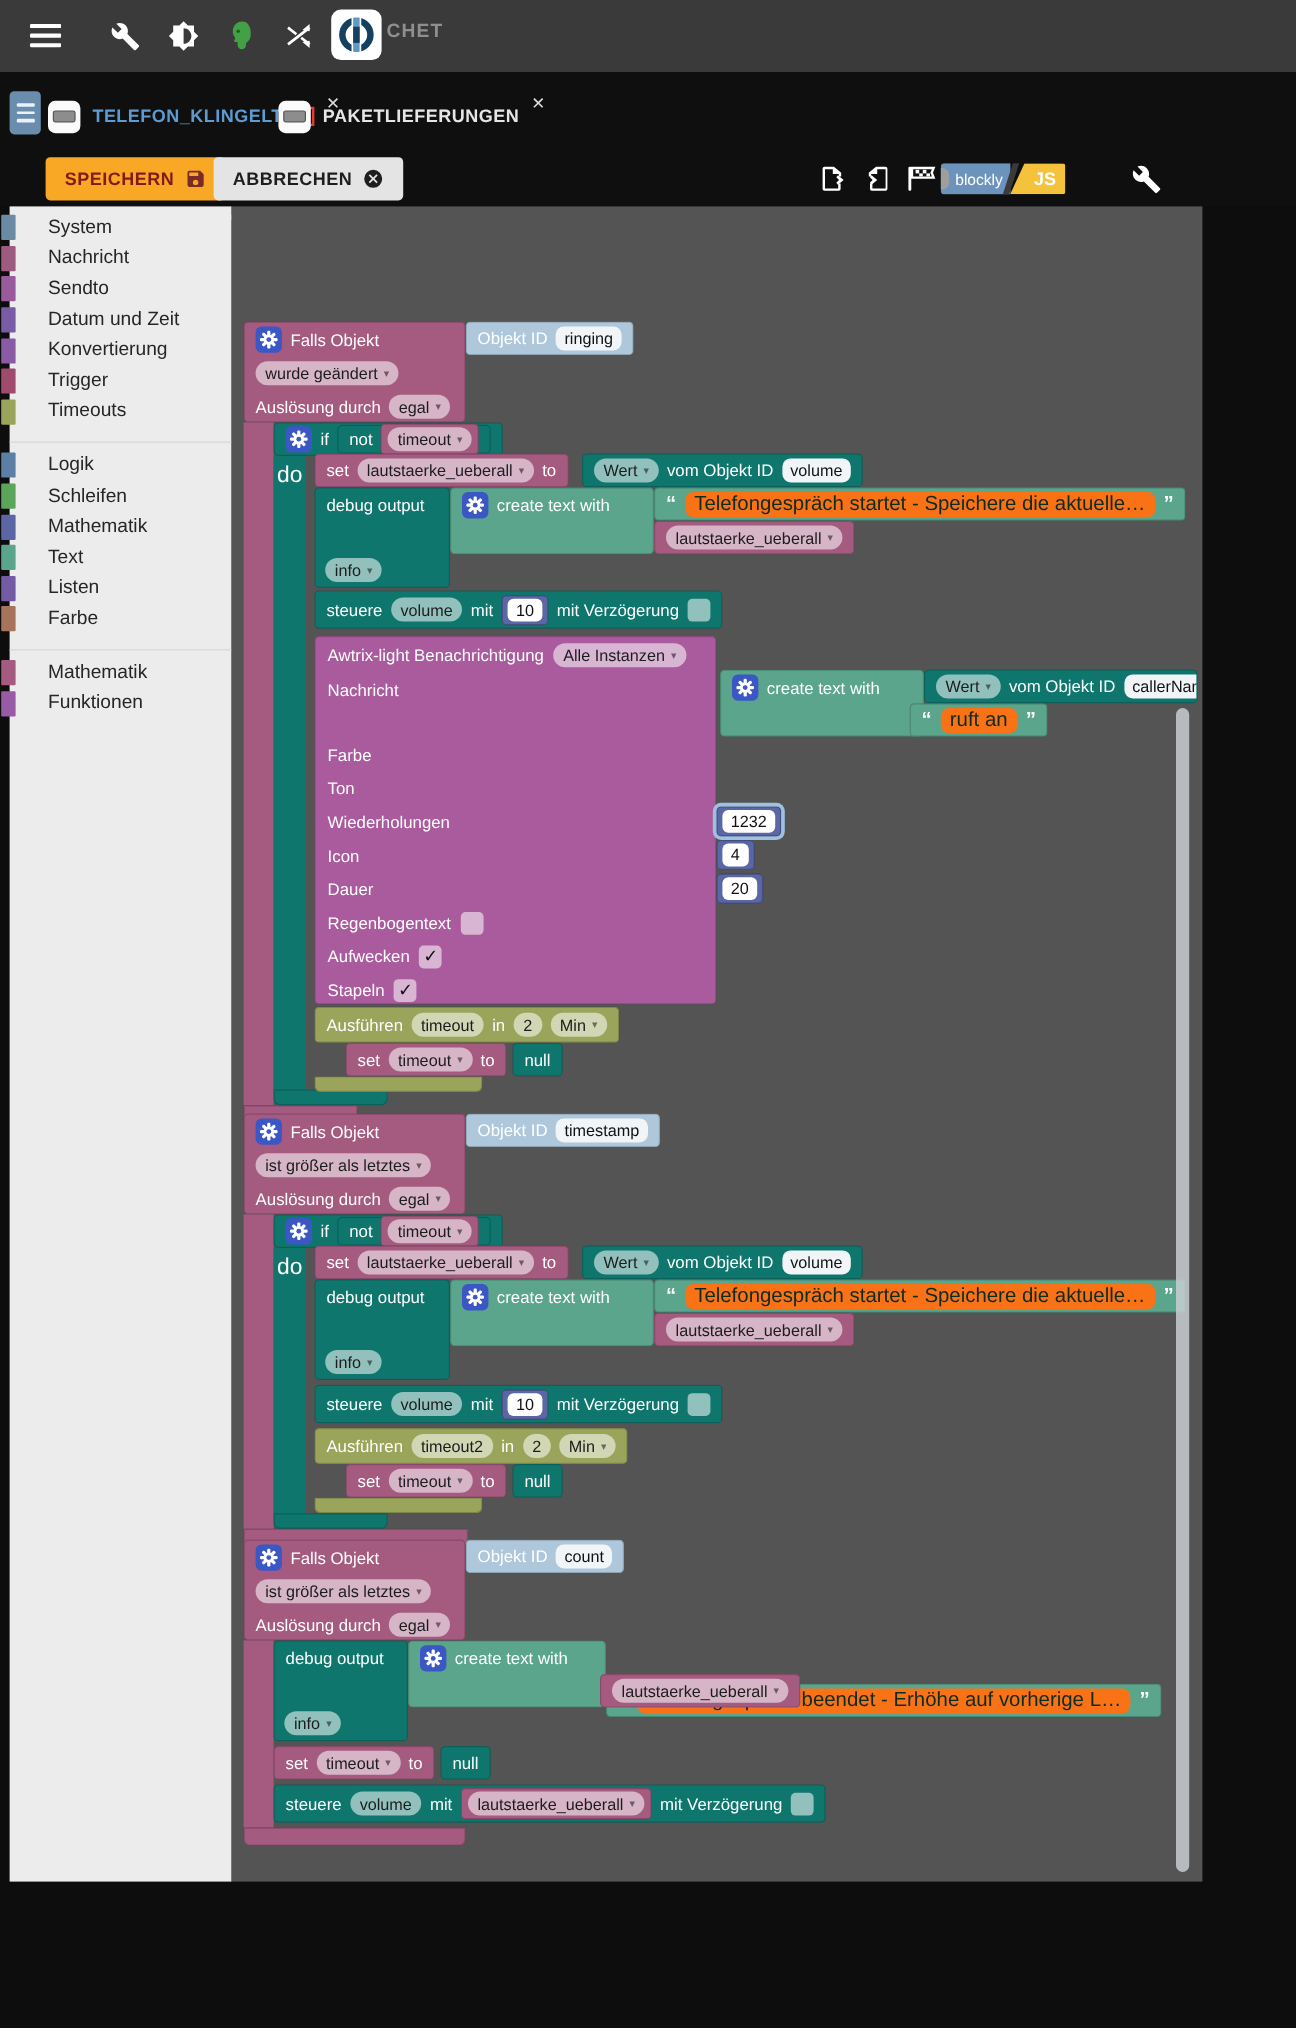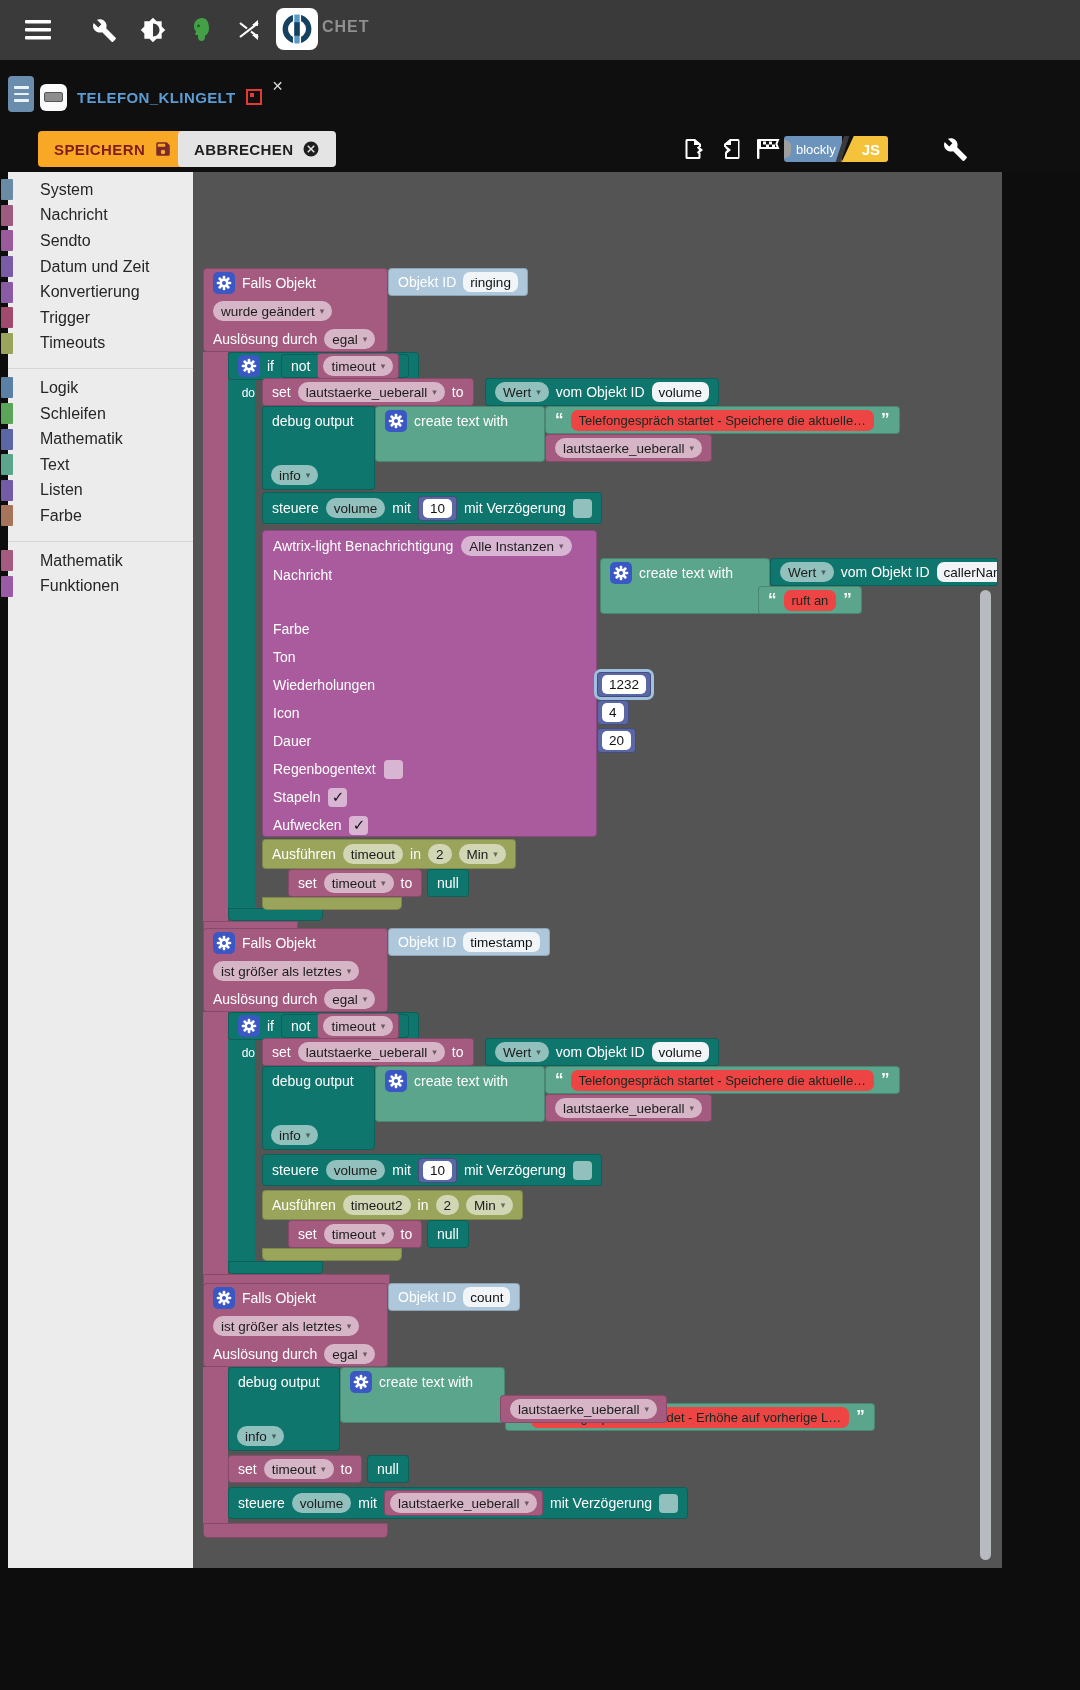--- a/index.html
+++ b/index.html
@@ -46,30 +46,30 @@
   .sb-sw{position:absolute;left:-7px;width:12px;height:21px;border-radius:1px}
   .sb-lb{margin-left:32px;font-size:16px;color:#262626}
   .sb-div{height:12px;border-bottom:1px solid #d6d6d6;margin-bottom:6px}
   #sb-list{padding-top:5px}
   
   #ws{position:absolute;left:193px;top:172px;width:809px;height:1396px;background:#545454;overflow:hidden}
   .blk{position:absolute;display:flex;align-items:center;gap:7px;height:28px;padding:0 9px;font-size:14px;
     color:#fff;white-space:nowrap;border-radius:4px;box-sizing:border-box;border:1px solid rgba(0,0,0,.18)}
   .body{position:absolute;border-radius:4px;box-sizing:border-box;border:1px solid rgba(0,0,0,.18);color:#fff;font-size:14px}
   .body .row{display:flex;align-items:center;gap:7px;height:28px;padding:0 9px;white-space:nowrap}
-  .spine{position:absolute;box-sizing:border-box;color:#fff;font-size:12px;text-align:right}
+  .spine{position:absolute;box-sizing:border-box;color:#fff;font-size:19px;text-align:center}
   .foot{position:absolute;border-radius:0 0 5px 5px;border:1px solid rgba(0,0,0,.18);box-sizing:border-box}
   .c-pink{background:#a55b80}.c-blue{background:#0f766e}.c-green{background:#5ba58c}.c-send{background:#a95b9d}.c-olive{background:#9aa55b}.c-oid{background:#aec7db}
   .pill{background:rgba(255,255,255,.55);color:#1c1c1c;border-radius:10px;padding:0 8px;height:20px;
     display:inline-flex;align-items:center;font-size:13.5px;white-space:nowrap}
   .dd::after{content:"▾";font-size:9px;margin-left:5px;color:rgba(0,0,0,.5)}
   .fld{background:#f1f5f8;color:#111;border-radius:7px;padding:0 7px;height:20px;display:inline-flex;
     align-items:center;font-size:13.5px}
-  .strfld{background:#ef4444;color:#0e2b22;border-radius:7px;padding:0 8px;height:21px;display:inline-flex;
-    align-items:center;font-size:13px}
+  .strfld{background:#f97316;color:#0e2b22;border-radius:7px;padding:0 8px;height:21px;display:inline-flex;
+    align-items:center;font-size:17px}
   .q{font-weight:bold;font-size:17px;line-height:10px}
   .qo::after{content:"“"}.qc::after{content:"”"}
   .varblk{background:#a55b80;border:1px solid rgba(0,0,0,.2);border-radius:4px;padding:2px 5px;display:inline-flex}
   .num{background:#5b67a5;border:1px solid rgba(0,0,0,.25);border-radius:4px;padding:2px 4px;display:inline-flex}
   .num.sel{box-shadow:0 0 0 3px #9fc0de}
   .numfld{background:#fff;color:#111;border-radius:5px;padding:0 7px;height:19px;display:inline-flex;
     align-items:center;font-size:13.5px}
   .cb{width:19px;height:19px;border-radius:4px;background:rgba(255,255,255,.55);display:inline-flex;
     align-items:center;justify-content:center;color:#111;font-size:15px;font-weight:bold}
   .cb.on::after{content:"✓"}
@@ -147,20 +147,27 @@
       <i></i>
     </div>
   <div class="tab" style="left:40px">
     <span class="tab-ico">
         <i></i>
       </span>
     <span class="tab-lb act">TELEFON_KLINGELT</span>
     <span class="rec-ico"></span>
     <span class="tab-x"></span>
   </div>
+  <div class="tab" style="left:232px">
+    <span class="tab-ico">
+        <i></i>
+      </span>
+    <span class="tab-lb">PAKETLIEFERUNGEN</span>
+    <span class="tab-x"></span>
+  </div>
   <div id="tab-underline"></div>
   <div id="tablist-icon">
     <i style="width:24px"></i>
       <i style="width:17px"></i>
       <i style="width:10px"></i>
   </div>
 </div>
 
 <div id="toolbar">
   <div class="btn" id="btn-save" style="background: rgb(249, 168, 37);">
@@ -394,25 +401,25 @@
         <span>Icon</span>
       </div>
     <div class="awrow">
         <span>Dauer</span>
       </div>
     <div class="awrow">
         <span>Regenbogentext</span>
         <span class="cb"></span>
       </div>
     <div class="awrow">
+        <span>Aufwecken</span>
+        <span class="cb on"></span>
+      </div>
+    <div class="awrow">
         <span>Stapeln</span>
-        <span class="cb on"></span>
-      </div>
-    <div class="awrow">
-        <span>Aufwecken</span>
         <span class="cb on"></span>
       </div>
   </div>
   <div class="body c-green" style="left:407px;top:386px;width:170px;height:56px">
     <div class="row">
         <svg class="gearbox">
           <use href="#gearsym"></use>
         </svg>
         <span>create text with</span>
       </div>

